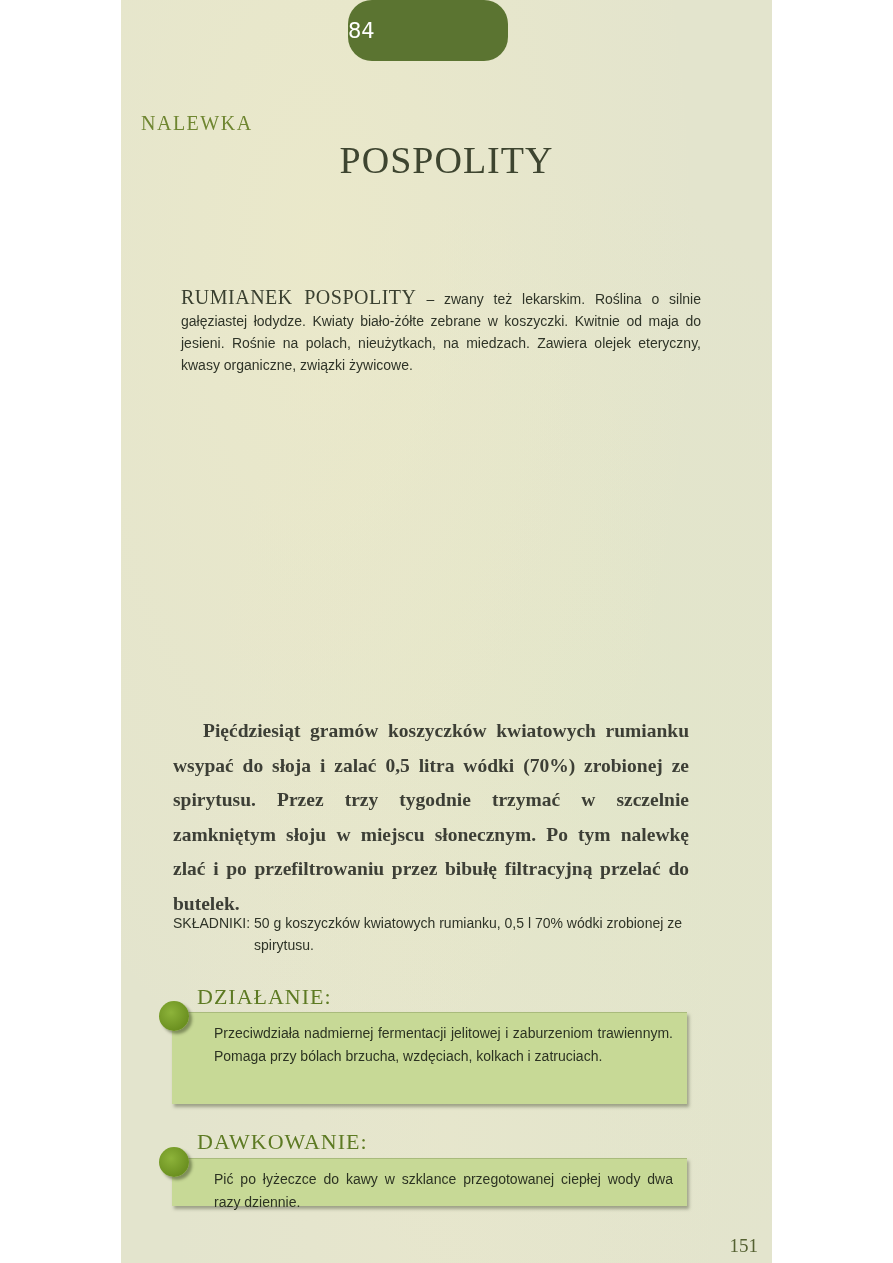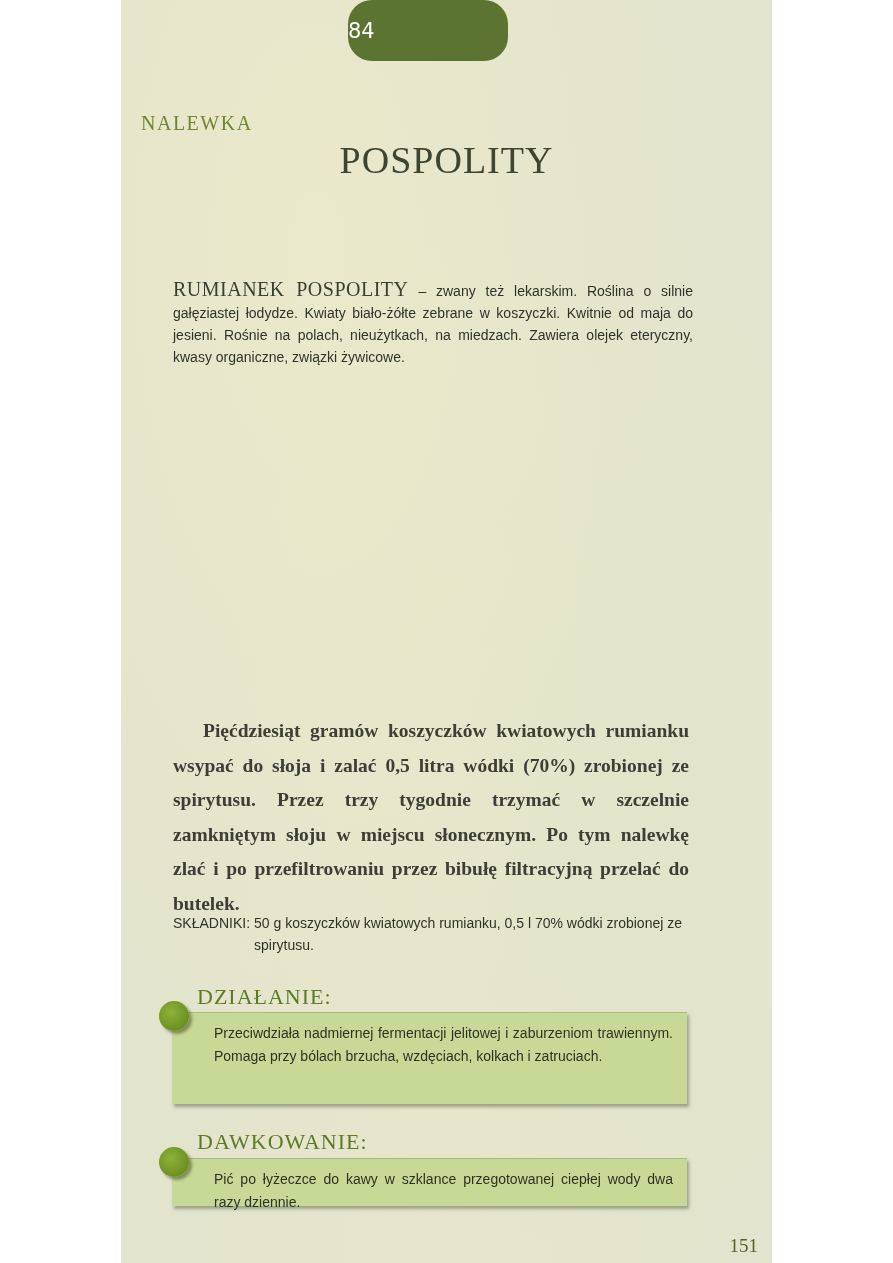--- a/index.html
+++ b/index.html
@@ -129,21 +129,21 @@
 
 <div class="page">
 
   <div class="page-num-tab">
     <span>84</span>
   </div>
 
   <div class="kicker">NALEWKA</div>
   <div class="title">POSPOLITY</div>
 
-  <p class="intro" style="margin:0;">
+  <p class="intro" style="margin:8px;">
     <span class="lead">RUMIANEK POSPOLITY</span><span> – zwany też lekarskim. Roślina o silnie gałęziastej łodydze. Kwiaty biało-żółte zebrane w koszyczki. Kwitnie od maja do jesieni. Rośnie na polach, nieużytkach, na miedzach. Zawiera olejek eteryczny, kwasy organiczne, związki żywicowe.</span>
   </p>
 
   <p class="recipe" style="margin:0;font-weight:bold;">Pięćdziesiąt gramów koszyczków kwiatowych rumianku wsypać do słoja i zalać 0,5 litra wódki (70%) zrobionej ze spirytusu. Przez trzy tygodnie trzymać w szczelnie zamkniętym słoju w miejscu słonecznym. Po tym nalewkę zlać i po przefiltrowaniu przez bibułę filtracyjną przelać do butelek.</p>
 
   <div class="ingredients">
     <span class="label">SKŁADNIKI:</span>
     <span>50 g koszyczków kwiatowych rumianku, 0,5 l 70% wódki zrobionej ze spirytusu.</span>
   </div>
 

